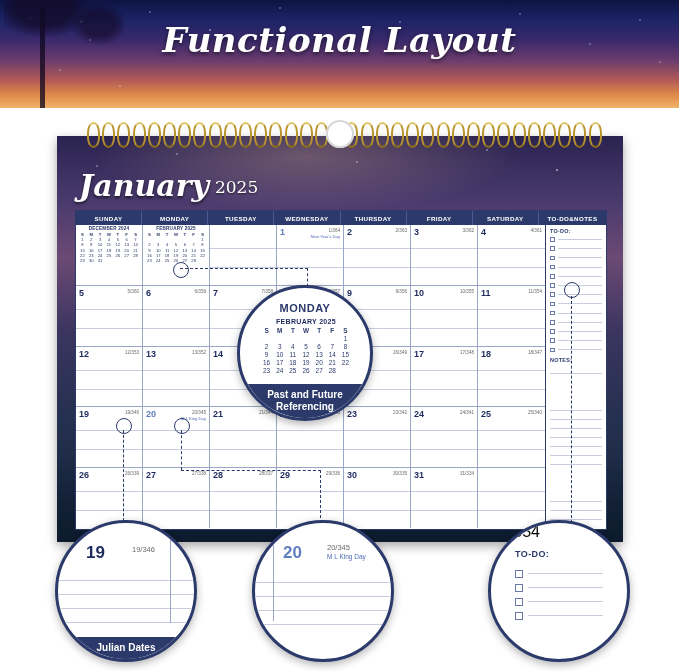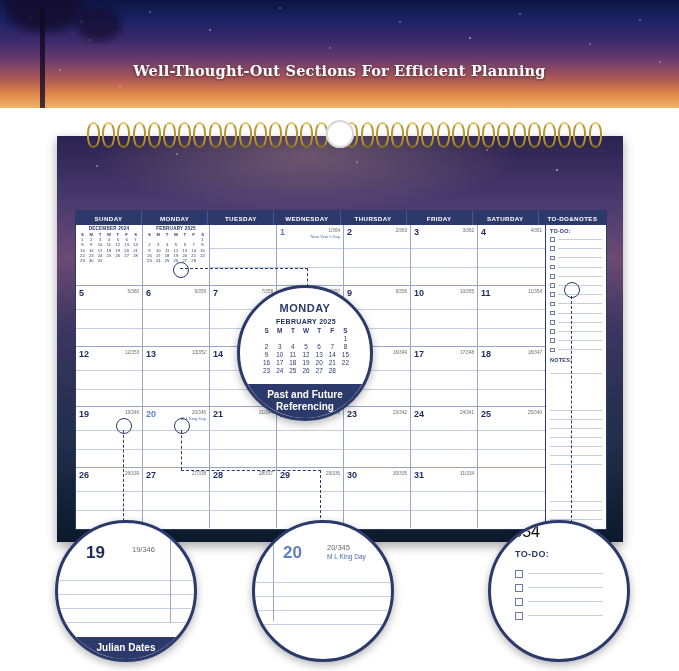--- a/index.html
+++ b/index.html
@@ -164,29 +164,32 @@
   .b4 .zrow{position:absolute;left:24px;display:flex;align-items:center;width:88px;height:13px;}
   .b4 .zrow .bx{width:8px;height:8px;border:1px solid #6b79a8;margin-right:5px;box-sizing:border-box;}
   .b4 .zrow .ln{flex:1;height:0;border-bottom:1px solid #c6cddf;}
 </style>
 </head>
 <body>
 
 <div class="banner">
   <div class="stars"></div>
   <div class="tree"></div>
-  <div class="banner-sub">Well-Thought-Out Sections For Efficient Planning</div>
+  <div class="banner-title">Functional Layout</div>
 </div>
 
 <div class="sheet-wrap">
   <div class="sheet">
     <div class="sky-glow"></div>
     <div class="mountains"></div>
 
     <div class="cal">
+      <div class="cal-title">
+        <span class="m">January</span><span class="y">2025</span>
+      </div>
 
       <div class="grid">
         <div class="hdr" id="hdrRow">
             <div class="col-day">SUNDAY</div>
             <div class="col-day">MONDAY</div>
             <div class="col-day">TUESDAY</div>
             <div class="col-day">WEDNESDAY</div>
             <div class="col-day">THURSDAY</div>
             <div class="col-day">FRIDAY</div>
             <div class="col-day">SATURDAY</div>

